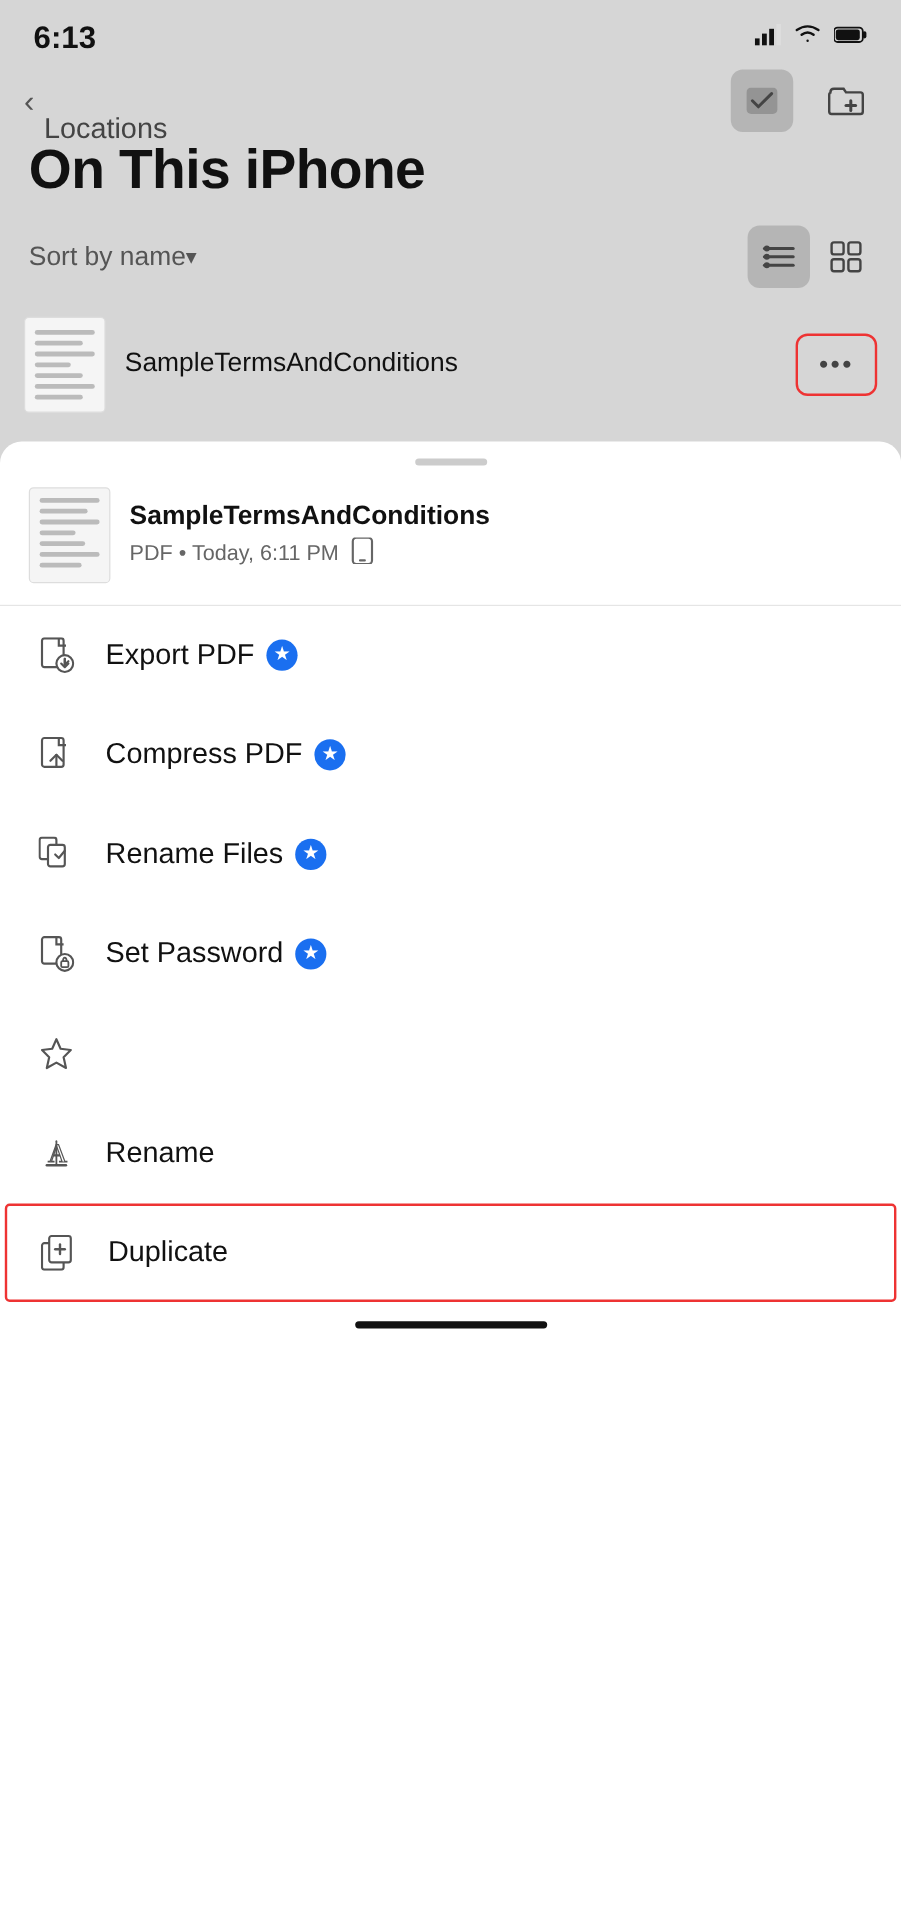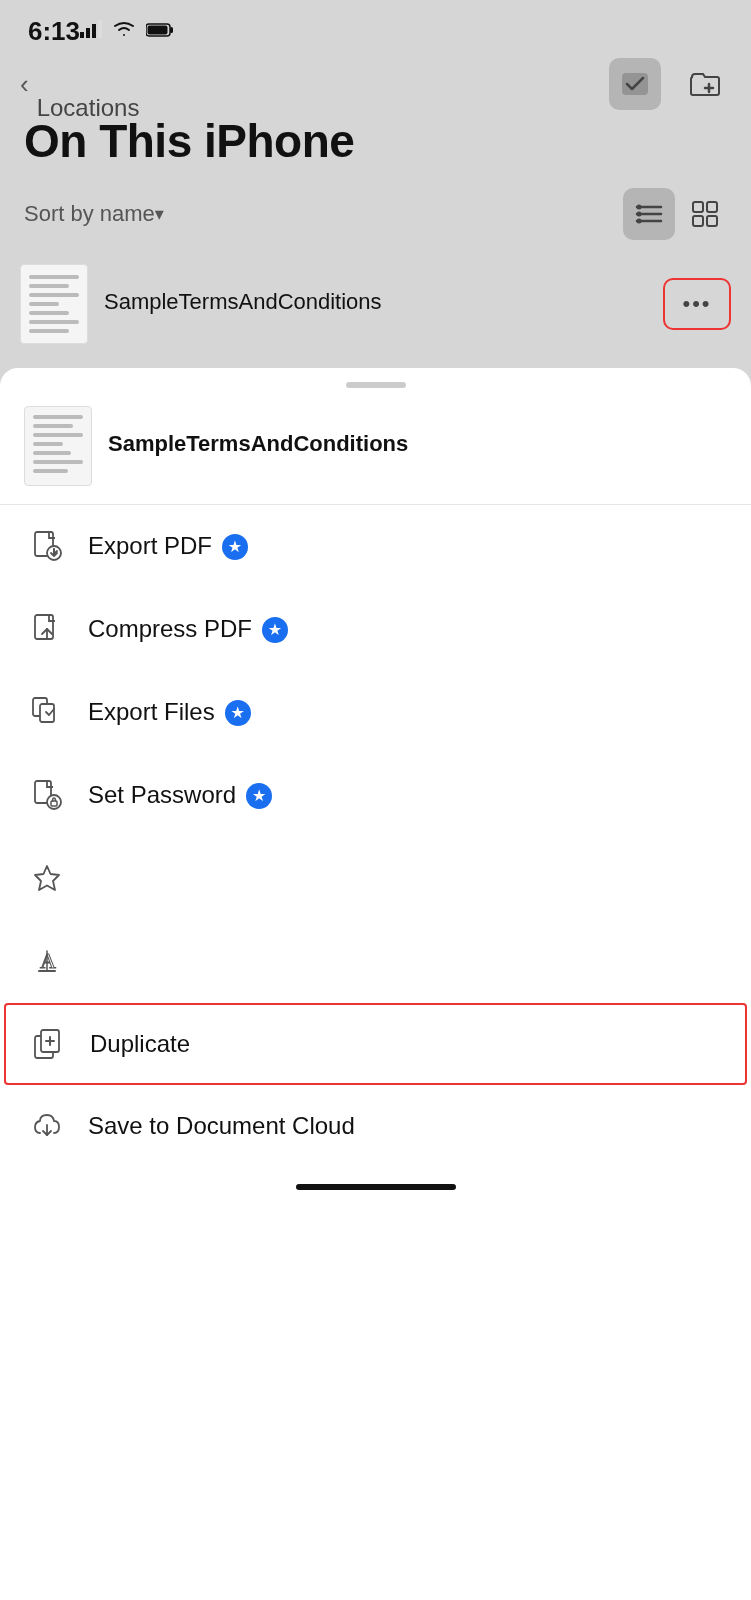--- a/index.html
+++ b/index.html
@@ -21,21 +21,21 @@
       height: 530px;
       background: rgba(180,180,180,0.55);
       z-index: 0;
     }
 
     
     .status-bar {
       position: relative;
       z-index: 10;
       display: flex;
-      justify-content: flex-start;
+      justify-content: space-between;
       align-items: center;
       padding: 14px 28px 6px 28px;
       height: 54px;
     }
     .status-time {
       font-size: 26px;
       font-weight: 600;
       color: #111;
     }
     .status-icons {
@@ -293,21 +293,21 @@
     .menu-icon svg {
       width: 30px;
       height: 30px;
       stroke: #555;
       fill: none;
       stroke-width: 1.8;
     }
 
     .menu-label-row {
       display: flex;
-      align-items: flex-end;
+      align-items: center;
       gap: 10px;
       flex: 1;
     }
     .menu-label {
       font-size: 24px;
       color: #111;
     }
     .premium-badge {
       width: 26px;
       height: 26px;
@@ -465,20 +465,29 @@
       <div class="file-thumb-line full" style="height:4px;background:#bbb;border-radius:2px;"></div>
       <div class="file-thumb-line medium" style="height:4px;background:#bbb;border-radius:2px;width:80%;"></div>
       <div class="file-thumb-line full" style="height:4px;background:#bbb;border-radius:2px;"></div>
       <div class="file-thumb-line short" style="height:4px;background:#bbb;border-radius:2px;width:60%;"></div>
       <div class="file-thumb-line medium" style="height:4px;background:#bbb;border-radius:2px;width:75%;"></div>
       <div class="file-thumb-line full" style="height:4px;background:#bbb;border-radius:2px;"></div>
       <div class="file-thumb-line medium" style="height:4px;background:#bbb;border-radius:2px;width:70%;"></div>
     </div>
     <div class="sheet-info">
       <div class="sheet-file-name">SampleTermsAndConditions</div>
+      <div class="sheet-file-meta">
+        <span>PDF  •  Today, 6:11 PM</span>
+        <span class="sheet-device-icon">
+          <svg width="20" height="22" viewBox="0 0 20 22">
+            <rect x="2" y="0" width="16" height="22" rx="3" stroke="#666" stroke-width="1.8" fill="none"></rect>
+            <line x1="8" y1="19" x2="12" y2="19" stroke="#666" stroke-width="1.8" stroke-linecap="round"></line>
+          </svg>
+        </span>
+      </div>
     </div>
   </div>
 
   <div>
 
     <div class="menu-item">
       <div class="menu-icon">
         <svg viewBox="0 0 30 30">
           <rect x="3" y="1" width="18" height="24" rx="2" stroke="#555" stroke-width="1.8" fill="none"></rect>
           <path d="M17 1 L17 7 L23 7" stroke="#555" stroke-width="1.8" fill="none"></path>
@@ -516,21 +525,21 @@
 
     <div class="menu-item">
       <div class="menu-icon">
         <svg viewBox="0 0 30 30">
           <rect x="1" y="1" width="14" height="18" rx="2" stroke="#555" stroke-width="1.8" fill="none"></rect>
           <rect x="8" y="7" width="14" height="18" rx="2" stroke="#555" stroke-width="1.8" fill="white"></rect>
           <polyline points="14,15 17,18 22,12" stroke="#555" stroke-width="1.8" fill="none" stroke-linecap="round" stroke-linejoin="round"></polyline>
         </svg>
       </div>
       <div class="menu-label-row">
-        <span class="menu-label">Export Files</span>
+        <span class="menu-label">Rename Files</span>
         <div class="premium-badge">
           <span class="premium-badge-star">★</span>
         </div>
       </div>
     </div>
 
     <div class="menu-item">
       <div class="menu-icon">
         <svg viewBox="0 0 30 30">
           <rect x="3" y="1" width="16" height="22" rx="2" stroke="#555" stroke-width="1.8" fill="none"></rect>
@@ -557,48 +566,39 @@
     </div>
 
     <div class="menu-item">
       <div class="menu-icon">
         <svg viewBox="0 0 30 30">
           <text x="8" y="22" font-size="22" font-family="serif" fill="none" stroke="#555" stroke-width="1">A</text>
           <line x1="7" y1="25" x2="23" y2="25" stroke="#555" stroke-width="2" stroke-linecap="round"></line>
           <line x1="15" y1="5" x2="15" y2="25" stroke="#555" stroke-width="1.5" stroke-linecap="round"></line>
         </svg>
       </div>
+      <div class="menu-label-row">
+        <span class="menu-label">Rename</span>
+      </div>
     </div>
 
     <div class="menu-item highlighted">
       <div class="menu-icon">
         <svg viewBox="0 0 30 30">
           <rect x="1" y="7" width="18" height="22" rx="2" stroke="#555" stroke-width="1.8" fill="none"></rect>
           <rect x="7" y="1" width="18" height="22" rx="2" stroke="#555" stroke-width="1.8" fill="white"></rect>
           <line x1="16" y1="8" x2="16" y2="16" stroke="#555" stroke-width="2" stroke-linecap="round"></line>
           <line x1="12" y1="12" x2="20" y2="12" stroke="#555" stroke-width="2" stroke-linecap="round"></line>
         </svg>
       </div>
       <div class="menu-label-row">
         <span class="menu-label">Duplicate</span>
       </div>
     </div>
 
-    <div class="menu-item">
-      <div class="menu-icon">
-        <svg viewBox="0 0 30 30">
-          <path d="M8 22 Q3 22 3 16 Q3 11 8 10 Q8 4 15 4 Q21 4 22 10 Q27 10 27 16 Q27 22 22 22" stroke="#555" stroke-width="1.8" fill="none" stroke-linecap="round" stroke-linejoin="round"></path>
-          <polyline points="11,20 15,24 19,20" stroke="#555" stroke-width="1.8" fill="none" stroke-linecap="round" stroke-linejoin="round"></polyline>
-          <line x1="15" y1="14" x2="15" y2="24" stroke="#555" stroke-width="1.8" stroke-linecap="round"></line>
-        </svg>
-      </div>
-      <div class="menu-label-row">
-        <span class="menu-label">Save to Document Cloud</span>
-      </div>
-    </div>
 
   </div>
 
   <div class="home-indicator">
     <div class="home-bar"></div>
   </div>
 
 </div>
 
 </body></html>

